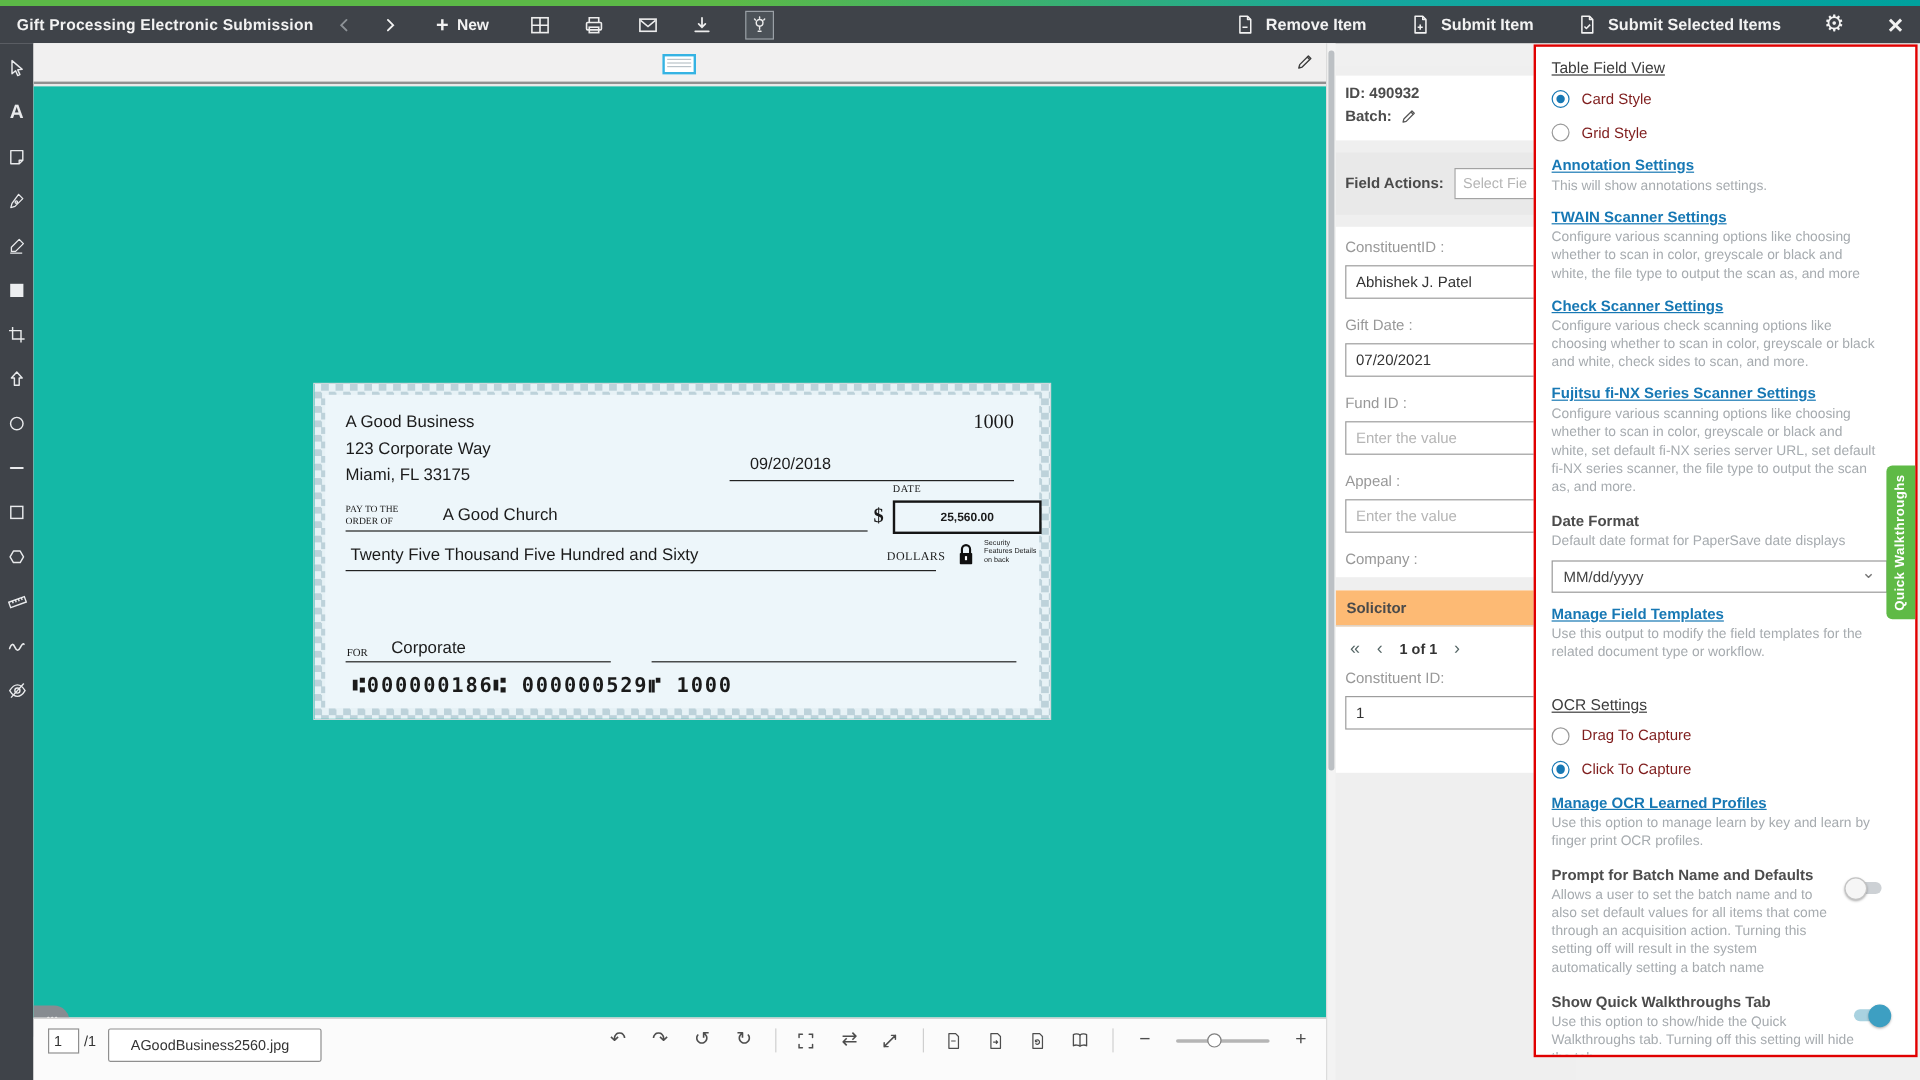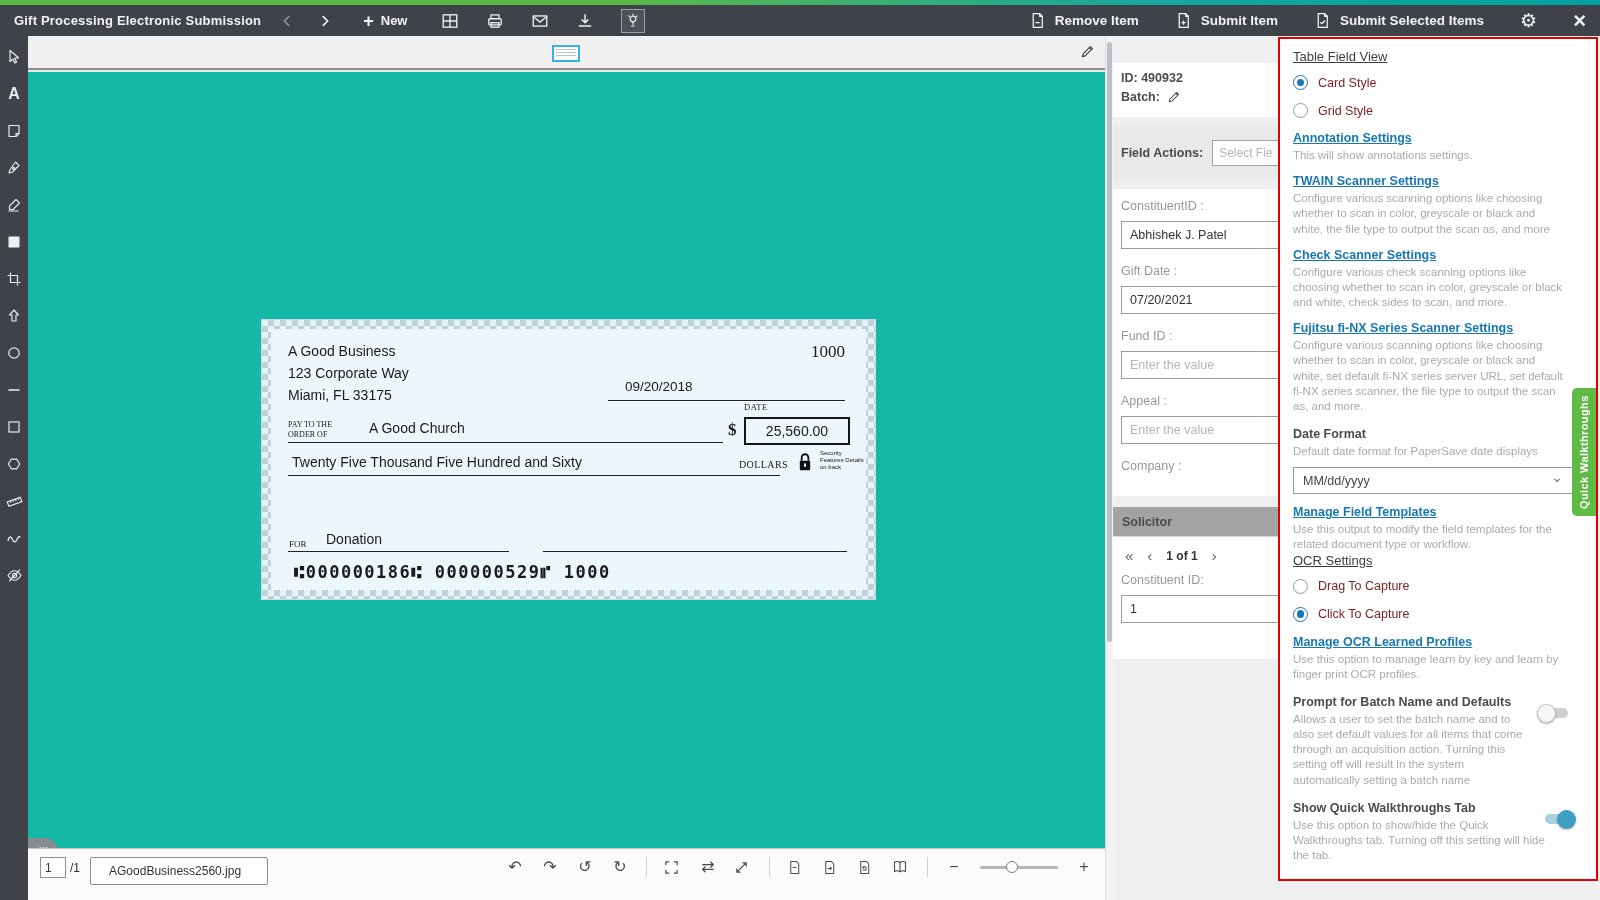--- a/index.html
+++ b/index.html
@@ -33,21 +33,21 @@
 #canvas{position:absolute;left:0;top:36px;width:100%;height:776px;background:#14b8a6;}
 #gridpill{position:absolute;left:0;top:766px;width:30px;height:26px;background:#878c91;border-radius:0 13px 13px 0;display:flex;align-items:center;justify-content:center;}
 
 #check{position:absolute;left:234px;top:248px;width:613px;height:279px;background:repeating-conic-gradient(#bdd2da 0% 25%,#e7f2f6 25% 50%) 0 0/12px 12px;box-shadow:0 0 0 1px #cfd8dc;}
 #checkInner{position:absolute;inset:9px;background:#edf6fa;}
 #check .c{position:absolute;color:#1b1b1b;}
 .serif{font-family:"Liberation Serif",serif;}
 .cline{position:absolute;height:0;border-top:1.6px solid #222;}
 #micr{font-family:"DejaVu Sans Mono","DejaVu Sans",monospace;font-weight:bold;font-size:17px;letter-spacing:1.5px;color:#111;}
 .secnote{font-size:6px;line-height:1.2;color:#333;width:46px;}
-.amtbox{border:2px solid #151515;width:106px;height:28px;display:flex;align-items:center;justify-content:center;font-size:14px;background:transparent;}
+.amtbox{border:2px solid #151515;width:124px;height:28px;display:flex;align-items:center;justify-content:center;font-size:10px;background:transparent;font-weight:bold;}
 
 #statusbar{position:absolute;left:0;top:812px;width:100%;height:52px;background:#fbfbfb;border-top:1px solid #c9c9c9;display:flex;align-items:flex-start;padding:8px 12px 0;color:#444;}
 #statusbar input{border:1px solid #8f8f8f;background:#fff;font-size:12px;color:#333;}
 #pageInput{width:26px;height:21px;padding:0 4px;}
 #fileInput{width:178px;height:28px;padding:0 18px;margin-left:10px;border-radius:2px;}
 .pslash{font-size:12px;margin-left:4px;margin-top:4px;color:#333;}
 .sb-icons{margin-left:auto;display:flex;align-items:center;gap:17px;color:#4d4d4d;}
 .sb-icons .ic{font-size:16px;line-height:1;width:18px;text-align:center;}
 .sb-sep{width:1px;height:20px;background:#cfcfcf;}
 .zoomtrack{width:78px;height:3px;background:#b5b5b5;border-radius:2px;position:relative;}
@@ -56,26 +56,26 @@
 #dscroll{left:1105px;top:36px;width:8px;height:864px;background:#f3f3f3;border-left:1px solid #dcdcdc;}
 #dscroll .thumbbar{position:absolute;left:1px;top:6px;width:5px;height:600px;background:#bcc0c4;border-radius:3px;}
 #details{left:1113px;top:36px;width:200px;height:864px;background:#efefef;overflow:hidden;margin-top:19px;}
 .dcard{background:#fff;padding:8px;}
 #idcard{margin-top:8px;height:54px;}
 #idcard .idln{font-size:12.5px;font-weight:bold;color:#4c4c4c;}
 #idcard .batchln{display:flex;align-items:center;gap:7px;margin-top:5px;font-size:12.5px;font-weight:bold;color:#4c4c4c;}
 #facard{margin-top:10px;height:52px;background:#e9e9e9;display:flex;align-items:center;padding:0 8px;gap:9px;}
 #facard .falab{font-size:12.5px;font-weight:bold;color:#4a4a4a;white-space:nowrap;}
 #facard input{width:95px;height:26px;border:1px solid #a3a3a3;background:#fff;padding:0 6px;font-size:12px;color:#333;}
-#fieldscard{margin-top:10px;padding:10px 8px 23px;}
+#fieldscard{margin-top:10px;padding:10px 8px 8px;}
 .flabel{font-size:12.5px;color:#989898;margin-bottom:8px;}
 .finput{display:block;width:165px;height:28px;border:1px solid #9d9d9d;background:#fff;padding:0 8px;font-size:12.5px;color:#333;margin-bottom:15px;}
 .finput::placeholder,#facard input::placeholder{color:#b5b5b5;}
 #solcard{margin-top:11px;padding:0;height:152px;}
-#solhead{background:#a3a3a3;border-bottom:1px solid #d8d8d8;height:30px;display:flex;align-items:center;padding:0 9px;font-size:12.5px;font-weight:bold;color:#4a4a4a;text-align:right;}
+#solhead{background:#fdba74;border-bottom:1px solid #d8d8d8;height:30px;display:flex;align-items:center;padding:0 9px;font-size:12.5px;font-weight:bold;color:#4a4a4a;text-align:right;}
 #solbody{padding:9px 8px;}
 .pager{display:flex;align-items:center;gap:14px;font-size:12px;color:#4f4f4f;margin:2px 0 10px 4px;}
 .pager .pi{font-size:15px;line-height:1;color:#566;}
 .pager .ptxt{font-weight:bold;color:#333;}
 
 #settings{left:1278px;top:37px;width:320px;height:844px;background:#fff;border:2px solid #e00000;padding:5px 14px 6px 13px;overflow:hidden;}
 .s-head{font-size:13px;font-weight:normal;color:#3d3d3d;text-decoration:underline;margin:5px 0 11px;}
 .radio-row{display:flex;align-items:center;gap:10px;margin-bottom:13px;font-size:12.5px;color:#7f1d1d;}
 .radio{width:15px;height:15px;border:1.6px solid #9a9a9a;border-radius:50%;position:relative;flex:none;background:#fff;}
 .radio.checked{border-color:#1778b4;}
@@ -296,21 +296,21 @@
       <div class="c serif" style="left:477px;top:139px;font-size:10px;letter-spacing:.4px;">DOLLARS</div>
       <div class="c" style="left:534px;top:131px;">
         <svg width="18" height="24" viewBox="0 0 16 20">
             <path d="M5 8V5.2a3 3 0 0 1 6 0V8" fill="none" stroke="#111" stroke-width="1.6"></path>
             <rect x="3.4" y="8" width="9.2" height="8.4" rx="0.6" fill="#111"></rect>
             <rect x="7.2" y="10.4" width="1.6" height="3" fill="#fff"></rect>
           </svg>
       </div>
       <div class="c secnote" style="left:558px;top:130px;">Security Features Details on back</div>
       <div class="c serif" style="left:27px;top:219px;font-size:9px;">FOR</div>
-      <div class="c" style="left:64px;top:211px;font-size:14px;">Donation</div>
+      <div class="c" style="left:64px;top:211px;font-size:14px;">Corporate</div>
       <div class="cline" style="left:26px;top:231px;width:221px;"></div>
       <div class="cline" style="left:281px;top:231px;width:304px;"></div>
       <div class="c" id="micr" style="left:32px;top:242px;">⑆000000186⑆  000000529⑈  1000</div>
     </div>
     <div id="gridpill">
       <svg width="13" height="13" viewBox="0 0 16 16" fill="#fff">
           <circle cx="4" cy="4" r="1.3"></circle>
           <circle cx="8" cy="4" r="1.3"></circle>
           <circle cx="12" cy="4" r="1.3"></circle>
           <circle cx="4" cy="8" r="1.3"></circle>
@@ -450,21 +450,21 @@
   <div class="s-title">Date Format</div>
   <div class="s-desc">Default date format for PaperSave date displays</div>
   <div class="selbox">
     <span>MM/dd/yyyy</span>
     <span class="chev">⌄</span>
   </div>
 
   <a class="s-link">Manage Field Templates</a>
   <div class="s-desc">Use this output to modify the field templates for the related document type or workflow.</div>
 
-  <div class="s-head" style="margin-top:0">OCR Settings</div>
+  <div class="s-head" style="margin-top:27px">OCR Settings</div>
   <div class="radio-row">
     <span class="radio"></span>
     <span>Drag To Capture</span>
   </div>
   <div class="radio-row">
     <span class="radio checked"></span>
     <span>Click To Capture</span>
   </div>
 
   <a class="s-link" style="margin-top:6px">Manage OCR Learned Profiles</a>

